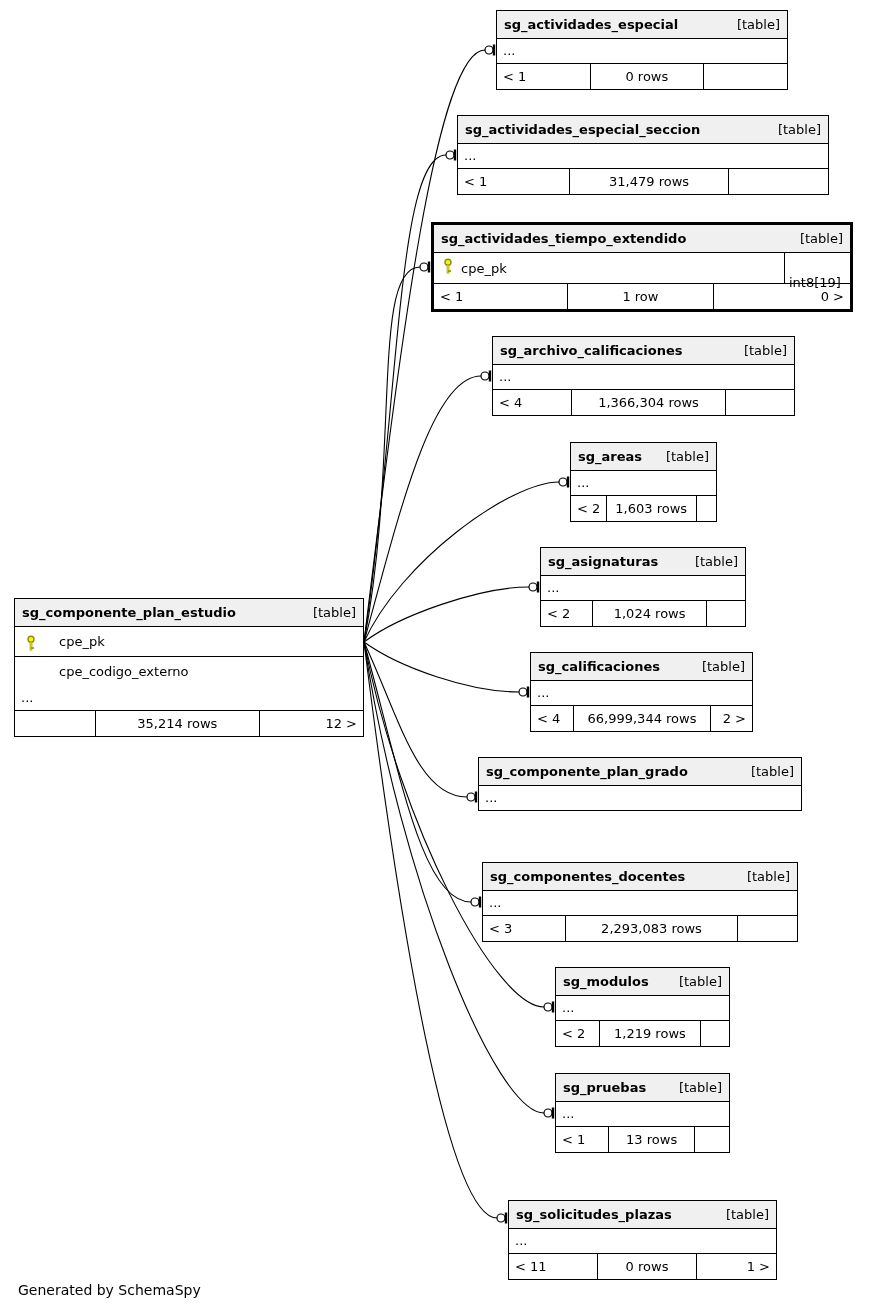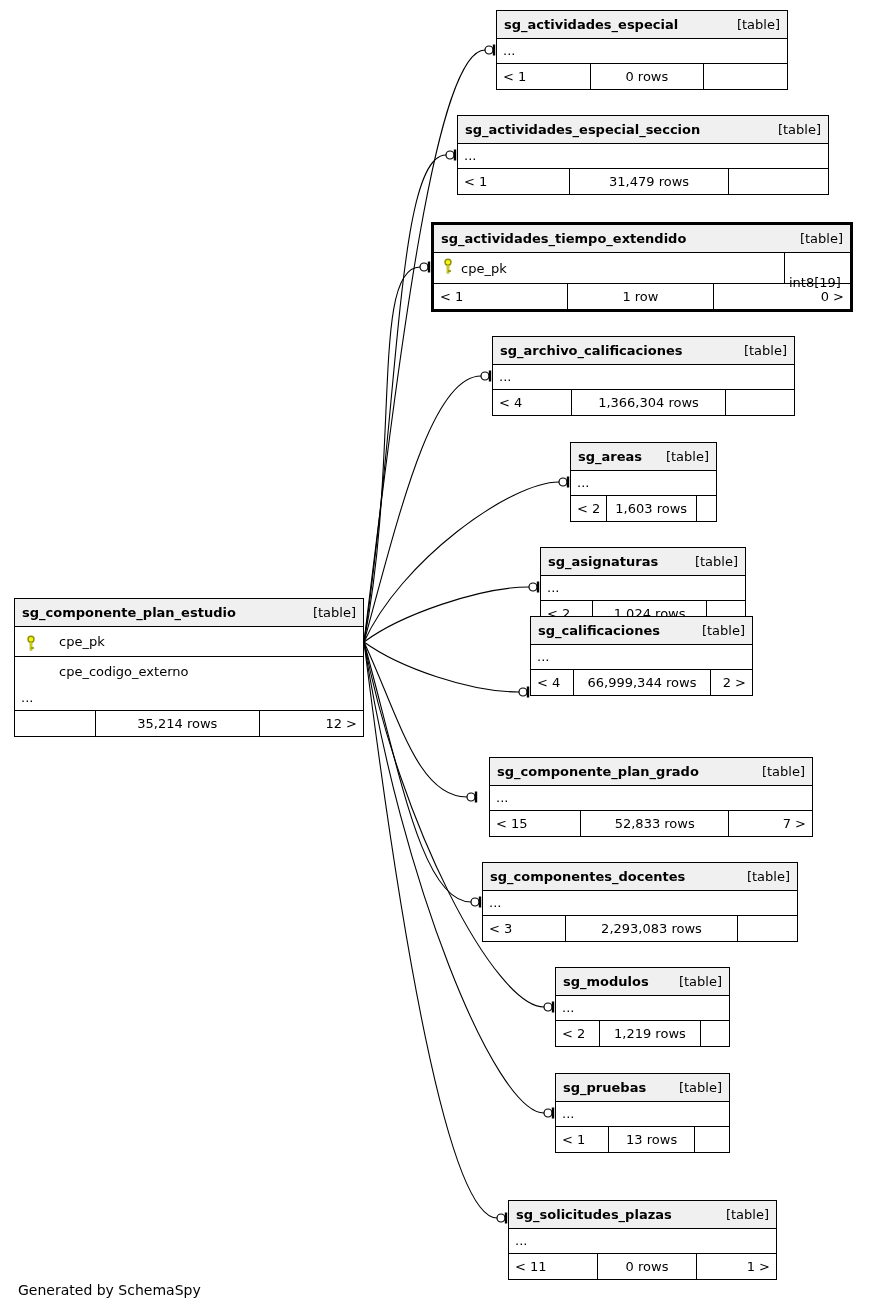--- a/index.html
+++ b/index.html
@@ -216,44 +216,39 @@
       <span class="ttag">[table]</span>
     </div>
     <div class="ell">...</div>
     <div class="stats">
       <span class="s0" style="width:25%">&lt; 2</span>
       <span class="s1" style="width:56%">1,024 rows</span>
       <span class="s2" style="width:19%"></span>
     </div>
   </div>
 
-  <div class="tbl" style="left:530px; top:616px; width:223px">
+  <div class="tbl" style="left:530px; top:652px; width:223px">
     <div class="hdr">
       <span class="tname">sg_calificaciones</span>
       <span class="ttag">[table]</span>
     </div>
     <div class="ell">...</div>
     <div class="stats">
       <span class="s0" style="width:19%">&lt; 4</span>
       <span class="s1" style="width:62%">66,999,344 rows</span>
       <span class="s2" style="width:19%">2 &gt;</span>
     </div>
   </div>
 
-  <div class="tbl" style="left:489px; top:757px; width:324px">
+  <div class="tbl" style="left:478px; top:757px; width:324px">
     <div class="hdr">
       <span class="tname">sg_componente_plan_grado</span>
       <span class="ttag">[table]</span>
     </div>
     <div class="ell">...</div>
-    <div class="stats">
-      <span class="s0" style="width:28%">&lt; 15</span>
-      <span class="s1" style="width:46%">52,833 rows</span>
-      <span class="s2" style="width:26%">7 &gt;</span>
-    </div>
   </div>
 
   <div class="tbl" style="left:482px; top:862px; width:316px">
     <div class="hdr">
       <span class="tname">sg_componentes_docentes</span>
       <span class="ttag">[table]</span>
     </div>
     <div class="ell">...</div>
     <div class="stats">
       <span class="s0" style="width:26%">&lt; 3</span>

